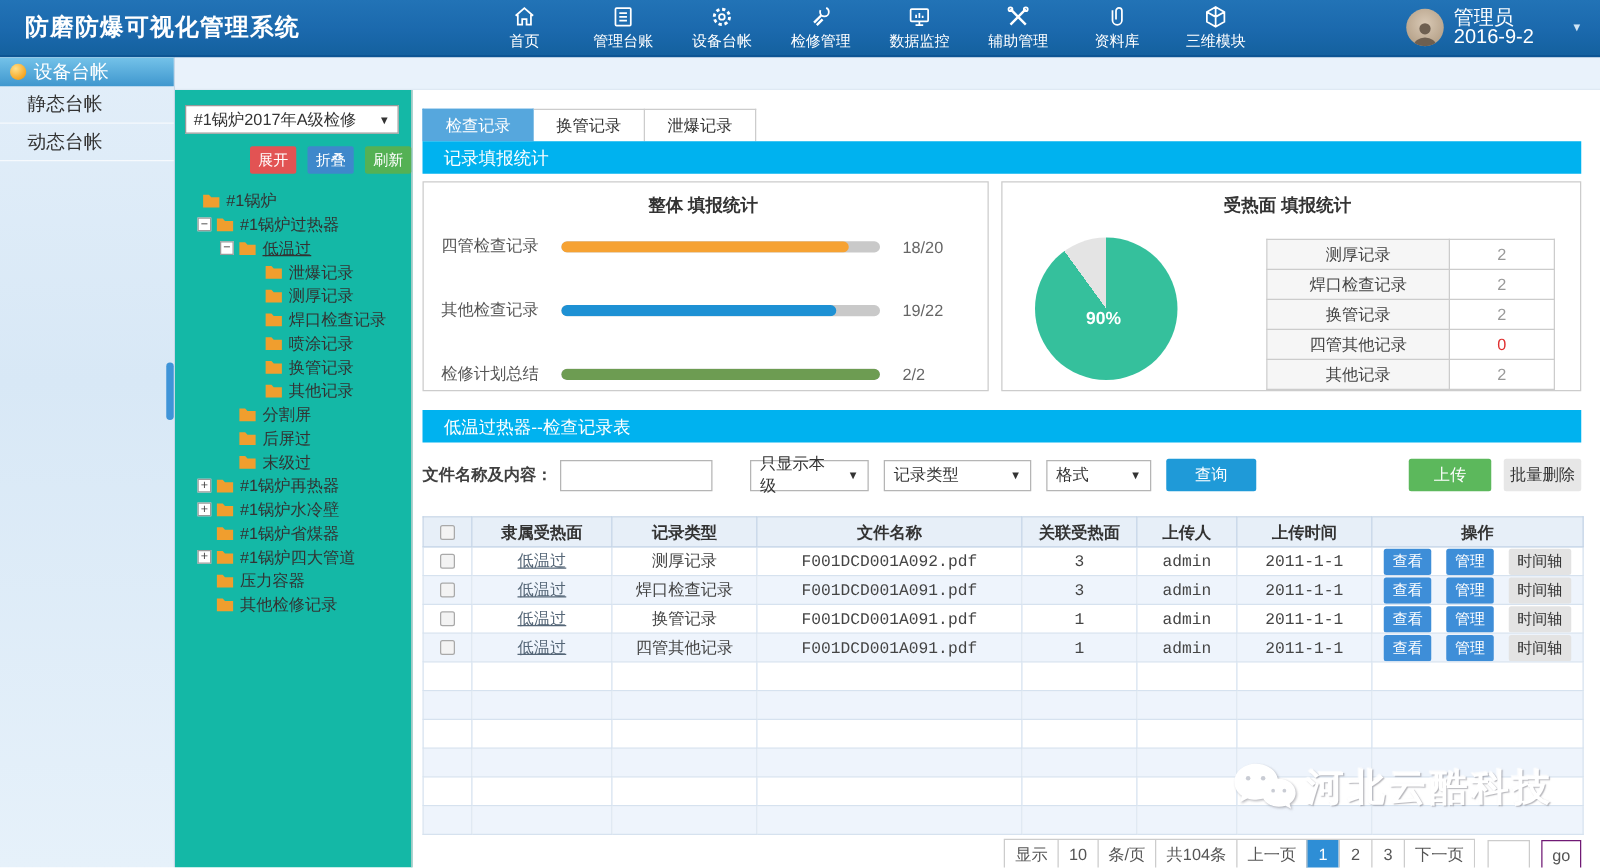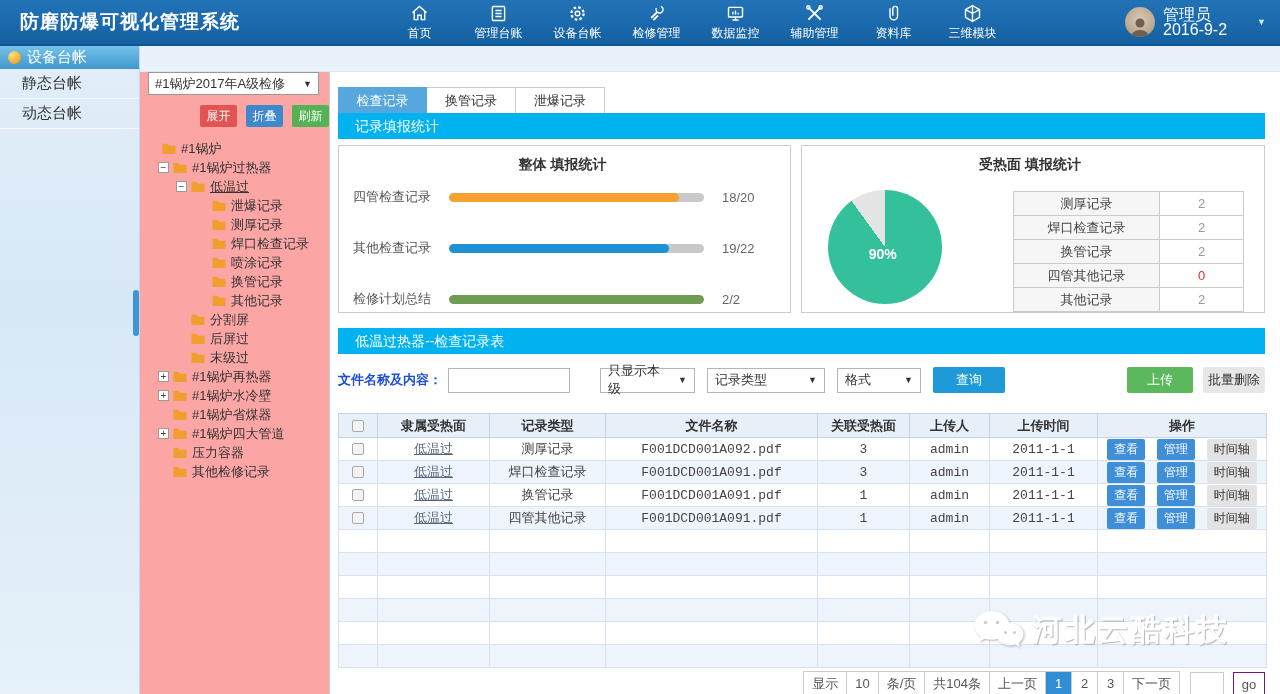--- a/index.html
+++ b/index.html
@@ -30,21 +30,21 @@
   .side-item { height:30px; display:flex; align-items:center; padding-left:22px; font-size:15px; color:#333; border-bottom:1px solid rgba(255,255,255,.7); cursor:pointer; }
   .side-item.active { height:23px; background:linear-gradient(180deg,#74c2e9,#3f97ce); color:#fff; padding-left:8px; border-bottom:none; }
   .dot-icon { width:13px; height:13px; border-radius:50%; margin-right:6px;
     background:radial-gradient(circle at 35% 30%,#ffe08a,#f6a623 70%,#d88a10); }
 
   .right-col { flex:1; display:flex; flex-direction:column; min-width:0; }
   .top-band { height:26px; flex:0 0 26px; background:#e9f2fb; border-bottom:1px solid #dfe9f3; }
   .below-band { flex:1; display:flex; min-height:0; }
 
   
-  .treep { width:190px; flex:0 0 190px; background:#fca5a5; border-right:1px solid #cfcfcf; position:relative; padding-top:0; }
+  .treep { width:190px; flex:0 0 190px; background:#14b8a6; border-right:1px solid #cfcfcf; position:relative; padding-top:12px; }
   .plan-select { margin:0 10px 10px 8px; height:23px; border:1px solid #999; background:#fff; display:flex; align-items:center; font-size:13px; color:#333; padding:0 6px; cursor:pointer; }
   .plan-select .sel-caret { margin-left:auto; font-size:9px; color:#333; }
   .tree-btns { display:flex; gap:9px; padding-left:20px; margin-bottom:12px;margin-left:40px; }
   .tbtn { width:44px; height:22px; border:none; border-radius:2px; color:#fff; font-size:12px; cursor:pointer; font-family:inherit; }
   .tbtn.red{ background:#e25353; } .tbtn.blue{ background:#3e88cb; } .tbtn.green{ background:#54b154; }
   .tree { list-style:none; font-size:13px; color:#333; }
   .tree li { display:flex; align-items:center; height:19px; cursor:pointer; white-space:nowrap; }
   .exp { width:11px; height:11px; border:1px solid #9a9a9a; background:#fff; font-size:10px; line-height:9px; text-align:center; color:#444; margin-right:3px; flex:0 0 11px; }
   .exp:empty { visibility:hidden; }
   .tree .ficon { width:16px; height:13px; margin-right:4px; flex:0 0 16px; }
@@ -71,21 +71,21 @@
   .bar-val { margin-left:18px; font-size:13px; color:#666; }
   .surface-body { display:flex; align-items:flex-start; }
   .pie { width:114px; height:114px; border-radius:50%; margin:2px 0 0 12px; position:relative; flex:0 0 114px; }
   .pie-label { position:absolute; left:50%; top:56%; transform:translate(-58%,-50%); color:#fff; font-size:14px; font-weight:bold; }
   .surf-table { margin-left:auto; border-collapse:collapse; margin-top:3px; }
   .surf-table td { border:1px solid #ccc; height:24px; font-size:13px; }
   .surf-table td.lbl { width:146px; text-align:center; background:#f6f6f6; color:#444; }
   .surf-table td.val { width:84px; text-align:center; color:#999; }
   .sec2 { margin-top:15px; }
   .filter-row { display:flex; align-items:center; margin-top:13px; height:28px; }
-  .filter-label { font-size:13px; font-weight:bold; color:#1d4ed8; margin-right:6px; white-space:nowrap; }
+  .filter-label { font-size:13px; font-weight:bold; color:#404040; margin-right:6px; white-space:nowrap; }
   .txt-input { width:122px; height:25px; border:1px solid #b5b5b5; background:#fff; font-size:13px; padding:0 4px; font-family:inherit; }
   .fake-select { height:25px; border:1px solid #b5b5b5; background:#fff; display:flex; align-items:center; font-size:13px; color:#333; padding:0 7px; cursor:pointer; }
   .fake-select .sel-caret { margin-left:auto; font-size:9px; padding-left:10px; color:#333; }
   .w-scope{ width:95px; margin-left:30px; } .w-type{ width:118px; margin-left:12px; } .w-fmt{ width:84px; margin-left:12px; }
   .btn { border:none; border-radius:2px; font-size:13px; color:#fff; cursor:pointer; font-family:inherit; }
   .btn.search { width:72px; height:26px; background:#1f9ad8; margin-left:12px; }
   .btn.upload { width:66px; height:26px; background:#5cb85c; margin-left:auto; }
   .btn.batch  { width:62px; height:26px; background:#e7e7e7; color:#333; margin-left:10px; }
 
   .rec-table { border-collapse:collapse; width:100%; margin-top:20px; table-layout:fixed;font-family:Liberation Mono, monospace; }
@@ -101,21 +101,21 @@
 
   .pager { display:flex; justify-content:flex-end; align-items:center; margin-top:3px; font-size:13px; color:#555; }
   .pager-group { display:flex; border:1px solid #ccc; }
   .pcell { min-width:26px; height:24px; line-height:24px; text-align:center; padding:0 8px; border-left:1px solid #ccc; cursor:pointer; background:#fff; }
   .pcell:first-child { border-left:none; }
   .pcell.static { cursor:default; }
   .pcell.active { background:#2e8ed6; color:#fff; }
   .go-input { width:34px; height:24px; border:1px solid #ccc; margin-left:10px; text-align:center; font-family:inherit; }
   .go-btn { width:32px; height:24px; line-height:24px; border:1px solid #701a75; margin-left:9px; text-align:center; background:#fff; cursor:pointer; }
 
-  .watermark { position:absolute; right:50px; bottom:43px; display:flex; align-items:center; gap:8px; pointer-events:none; }
+  .watermark { position:absolute; right:37px; bottom:43px; display:flex; align-items:center; gap:8px; pointer-events:none; }
   .wm-text { font-size:30px; font-weight:bold; color:#fff; letter-spacing:3px;
     text-shadow:1px 1px 1px rgba(120,120,130,.55), -1px -1px 1px rgba(255,255,255,.9); }
   .wm-icon { width:52px; height:42px; filter:drop-shadow(1px 1px 1px rgba(120,120,130,.55)); }
 </style>
 </head>
 <body>
 
 <div class="page">
 
   <div class="hdr">

